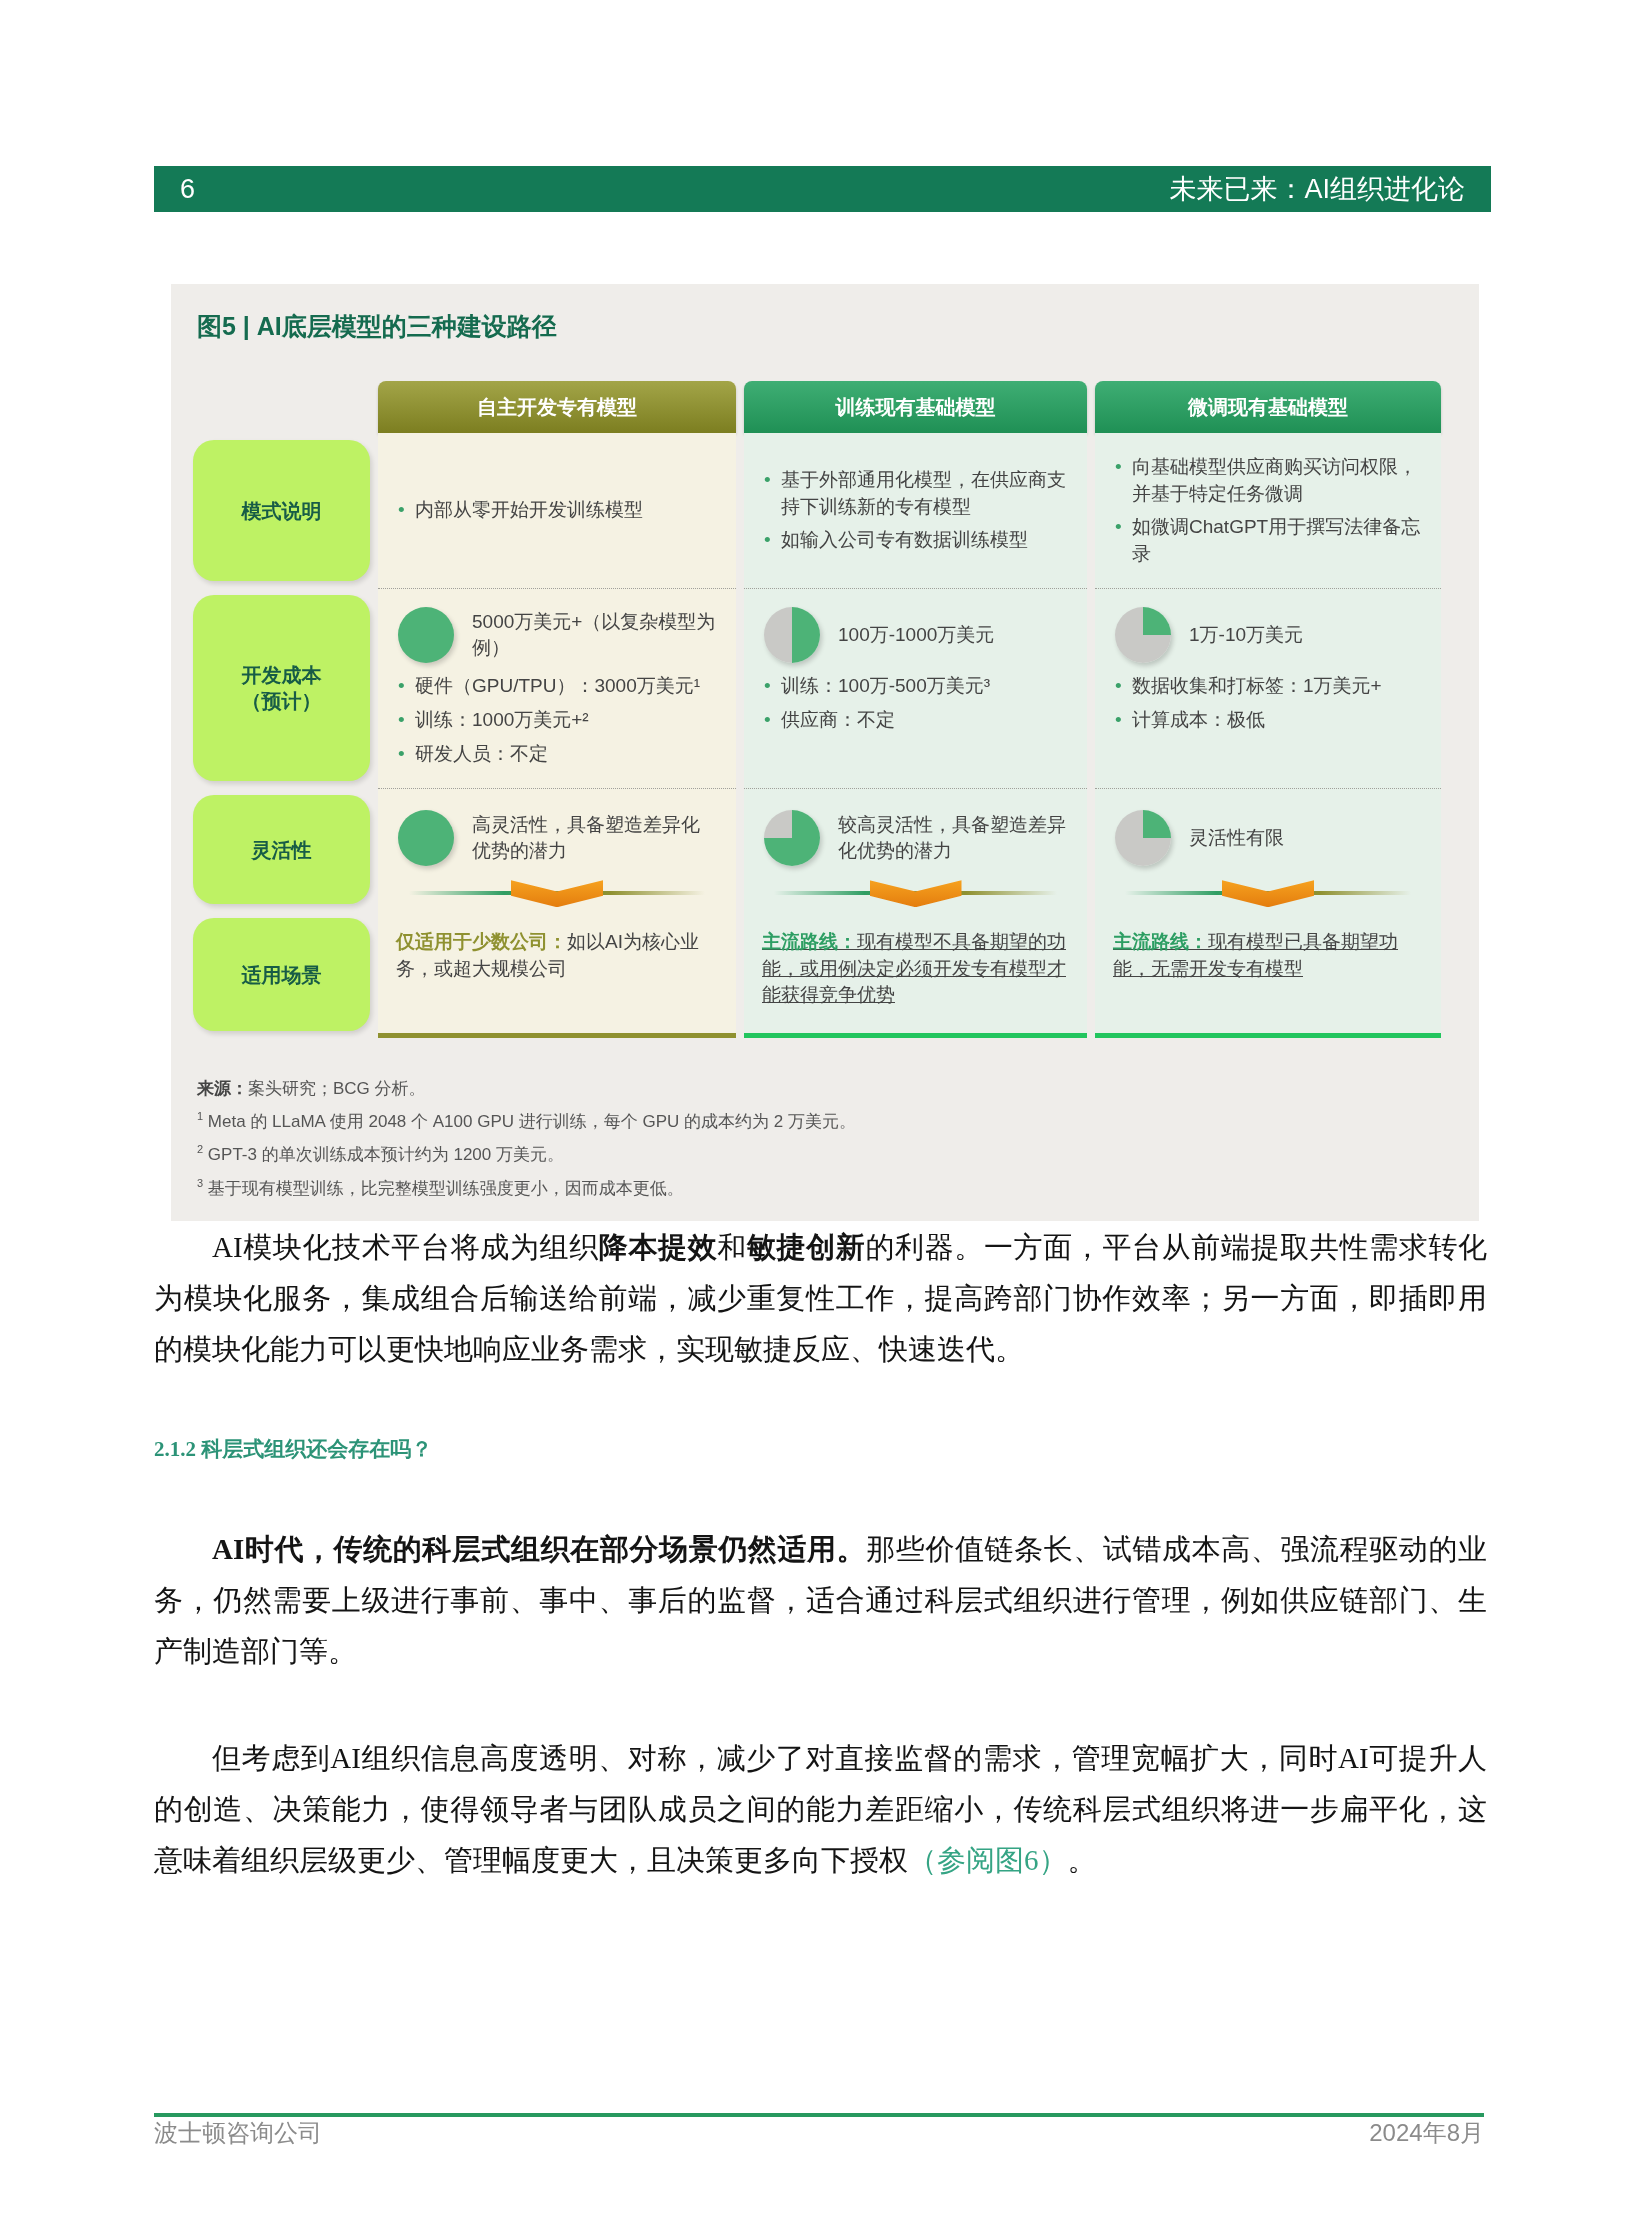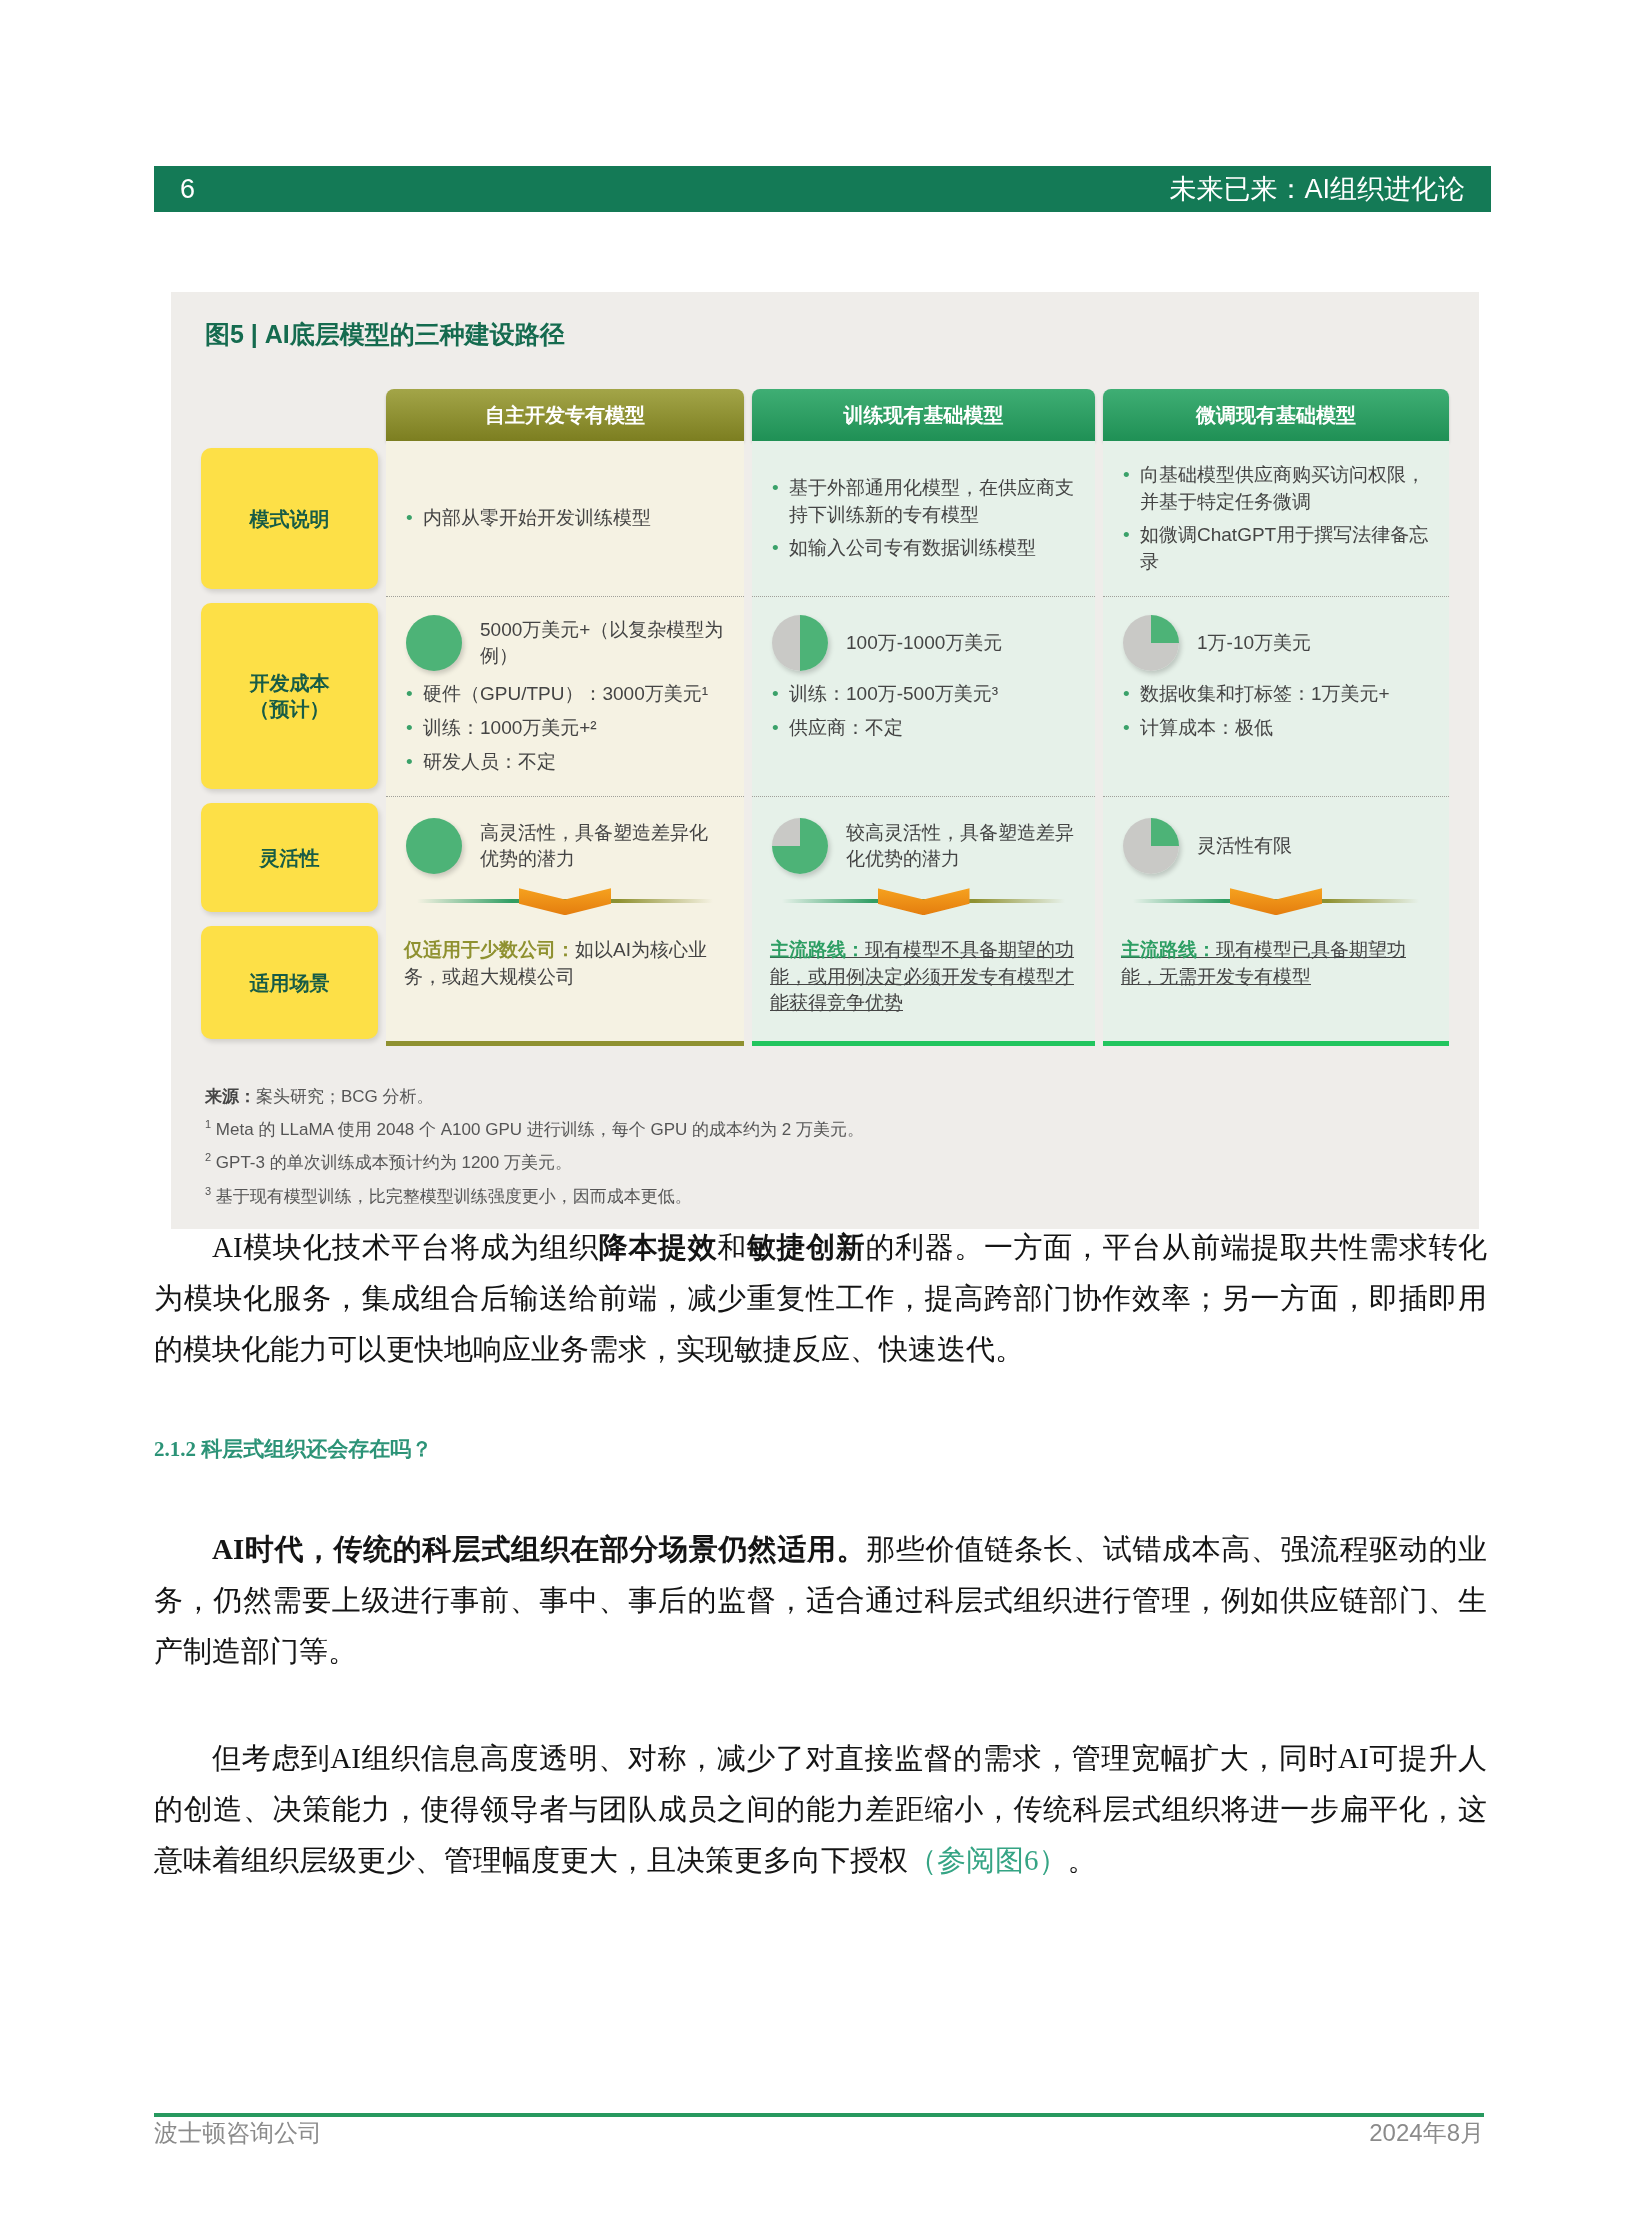--- a/index.html
+++ b/index.html
@@ -7,34 +7,34 @@
         font-family:"Liberation Sans",sans-serif;overflow:hidden;}
 
   
   .hdr-bar{position:absolute;left:154px;top:166px;width:1337px;height:46px;
            background:#147a56;color:#fff;display:flex;align-items:center;
            justify-content:space-between;padding:0 26px;box-sizing:border-box;
            font-size:27px;}
   .hdr-bar .pgno{letter-spacing:1px;}
 
   
-  .figure{position:absolute;left:171px;top:292px;width:1308px;background:#efedea;
-          box-sizing:border-box;padding:26px 30px 16px 30px;}
+  .figure{position:absolute;left:171px;top:284px;width:1308px;background:#efedea;
+          box-sizing:border-box;padding:26px 30px 16px 22px;}
   .fig-title{font-size:25px;font-weight:700;color:#156b4f;margin:0 0 38px 4px;}
 
   .tbl{display:grid;grid-template-columns:177px 358px 343px 346px;
        column-gap:8px;row-gap:0;}
   .hdr-cell{height:52px;display:flex;align-items:center;justify-content:center;
             color:#fff;font-size:20px;font-weight:700;border-radius:8px 8px 0 0;
             box-shadow:0 2px 3px rgba(0,0,0,.18);}
   .hdr-olive{background:linear-gradient(180deg,#a3a548,#7c7e20);}
   .hdr-green{background:linear-gradient(180deg,#3fae74,#1f9055);}
 
   .lblwrap{background:transparent;display:flex;}
-  .label-box{flex:1;margin:7px 0;background:#fde047;border-radius:10px;
+  .label-box{flex:1;margin:7px 0;background:#bef264;border-radius:21px;
              display:flex;flex-direction:column;align-items:center;justify-content:center;
              color:#175c46;font-size:20px;font-weight:700;line-height:1.3;
              box-shadow:2px 3px 5px rgba(0,0,0,.13);text-align:center;}
 
   .cell{box-sizing:border-box;padding:14px 18px;font-size:19px;color:#444;
         line-height:1.4;}
   .bg-cream{background:#f5f2e3;}
   .bg-mint{background:#e6f1e9;}
   .r-mode{min-height:117px;display:flex;flex-direction:column;justify-content:center;}
   .r-cost{min-height:191px;border-top:1px dotted #a0a09a;}

